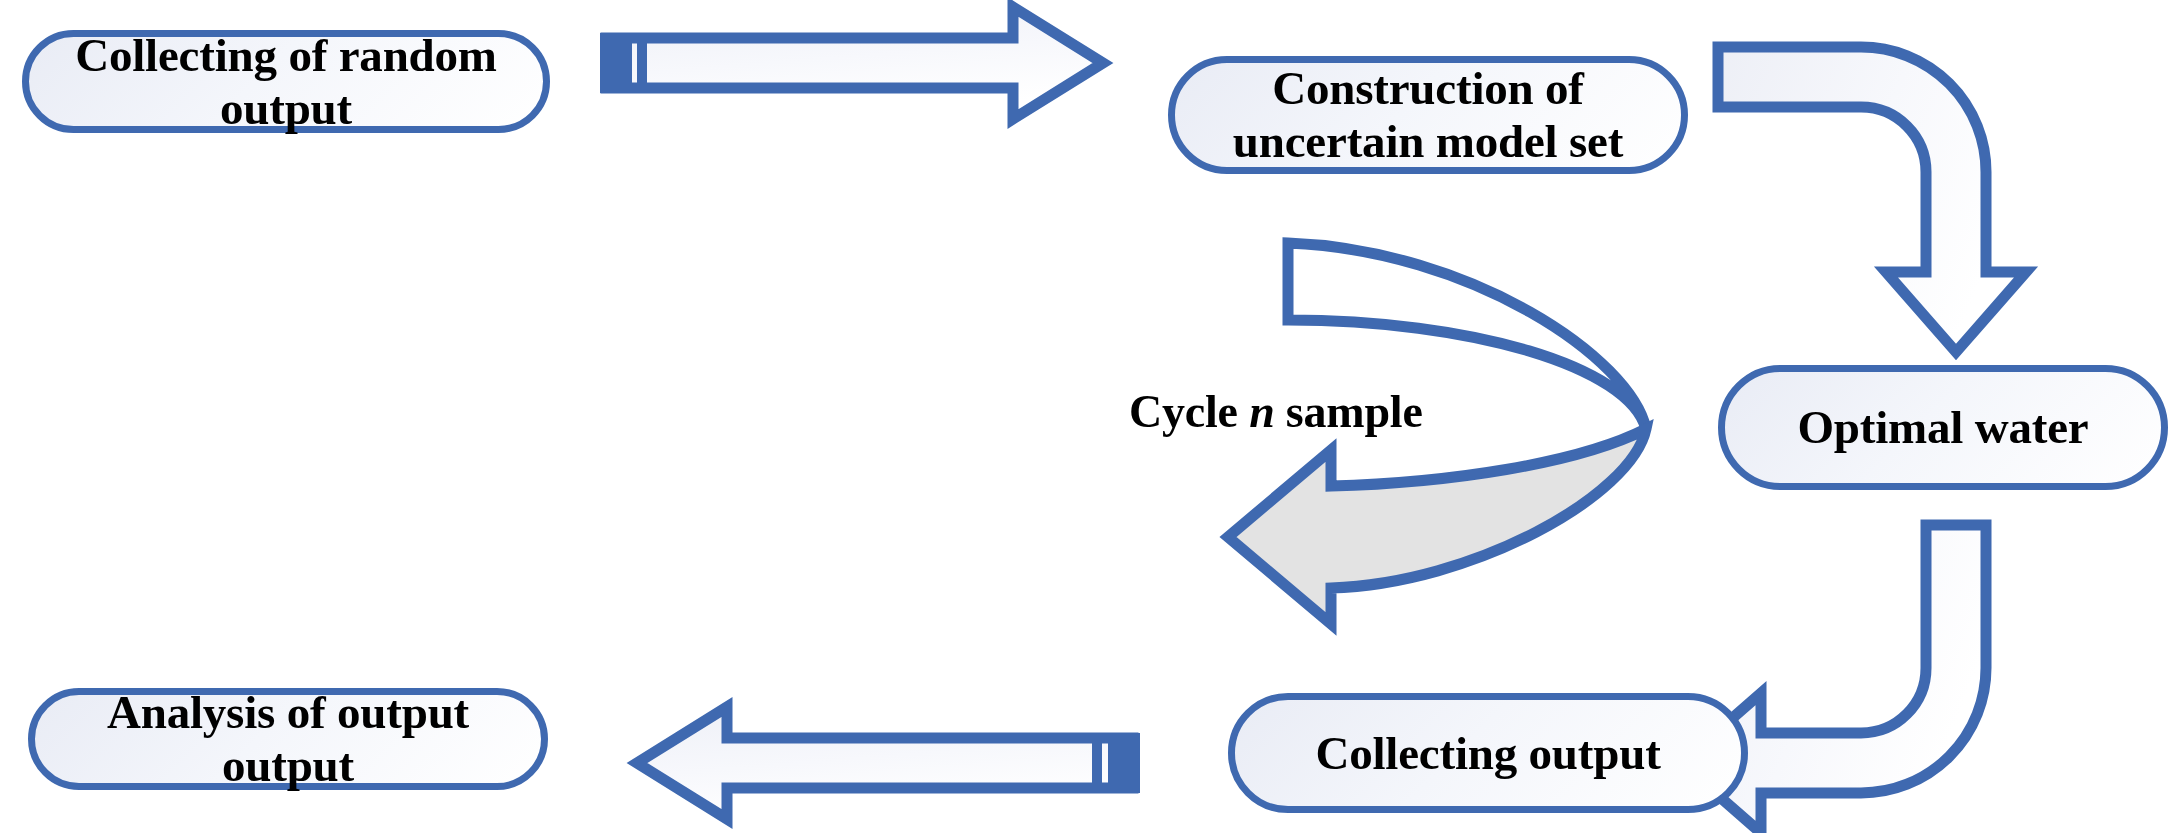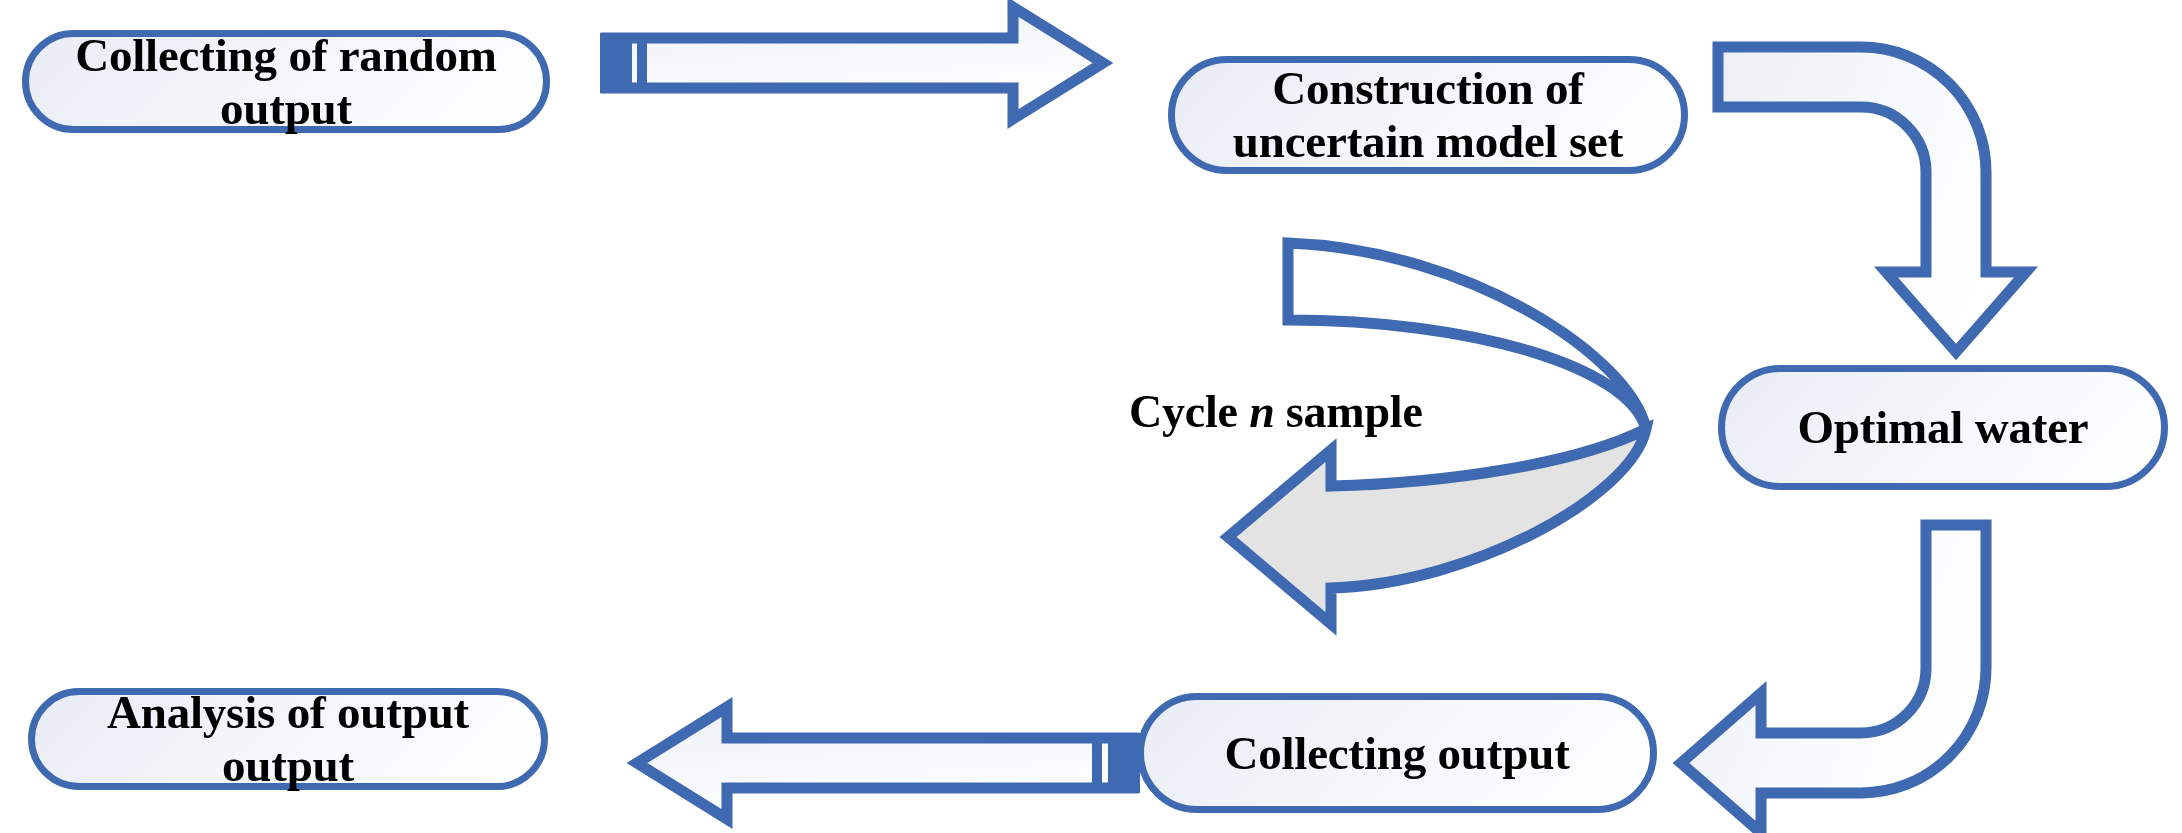--- a/index.html
+++ b/index.html
@@ -158,21 +158,21 @@
   </div>
 
   <div class="node-box" style="left:1168px; top:20px; width:520px; height:118px;margin-top:36px;">
     <span class="node-label"><span>Construction of</span><br><span>uncertain model set</span></span>
   </div>
 
   <div class="node-box" style="left:1718px; top:365px; width:450px; height:125px;align-items:center;">
     <span class="node-label"><span>Optimal water</span><br></span>
   </div>
 
-  <div class="node-box" style="left:1137px; top:693px; width:520px; height:120px;">
+  <div class="node-box" style="left:1228px; top:693px; width:520px; height:120px;">
     <span class="node-label"><span>Collecting output</span><br></span>
   </div>
 
   <div class="node-box" style="left:28px; top:688px; width:520px; height:102px;">
     <span class="node-label"><span>Analysis of output</span><br><span>output</span></span>
   </div>
 
   <div class="cycle-caption" style="left:1129px; top:385px;"><span>Cycle </span><span class="var-n">n</span><span> sample</span></div>
 
 </div>

